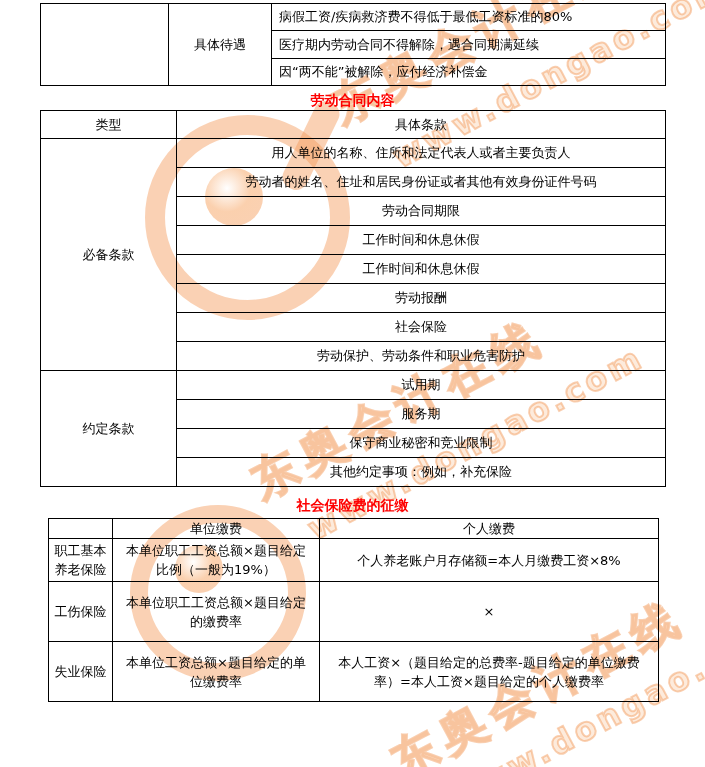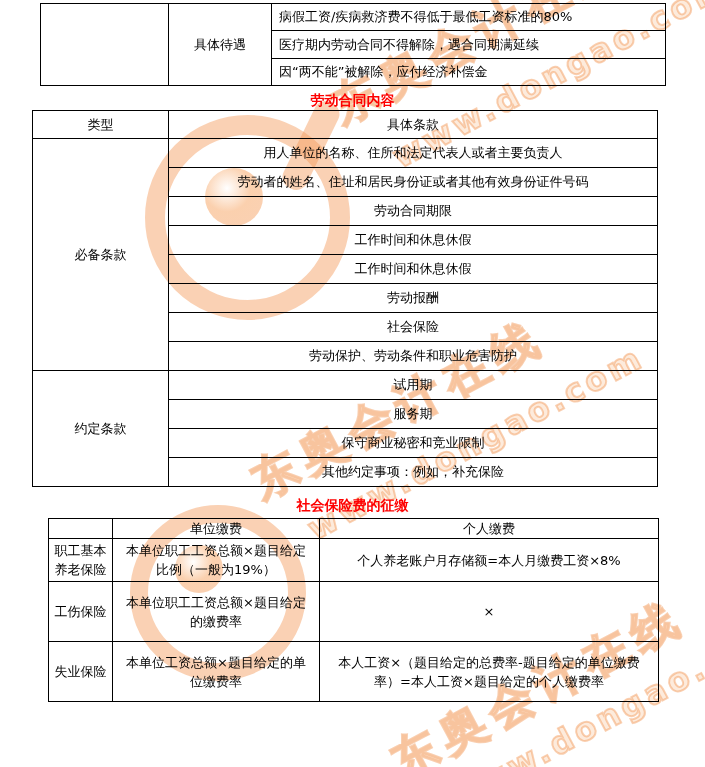--- a/index.html
+++ b/index.html
@@ -41,21 +41,21 @@
     border:1px solid #000000;padding:0;vertical-align:middle;
     overflow:hidden;line-height:20px;
   }
   .tc{text-align:center;}
   .tl{text-align:left;padding:2px 7px;}
   .title{
     position:absolute;z-index:1;left:0;width:705px;text-align:center;
     color:#fe0000;font-weight:bold;font-size:14px;
   }
   #t1{left:40px;top:3px;width:626px;}
-  #t2{left:32px;top:110px;width:626px;}
+  #t2{left:40px;top:110px;width:626px;}
   #t3{left:48px;top:518px;width:611px;}
   #t3 td{line-height:19px;text-align:center;}
 </style>
 </head>
 <body>
 
 <div class="wm-ring" style="left:145px;top:115px;width:165px;height:165px;"></div>
 <div class="wm-ball" style="left:205px;top:168px;width:58px;height:58px;"></div>
 <div class="wm-stem" style="left:298px;top:98px;width:26px;height:95px;"></div>
 <div class="wm wm-cn" style="left:335px;top:80px;">东奥会计在线</div>

